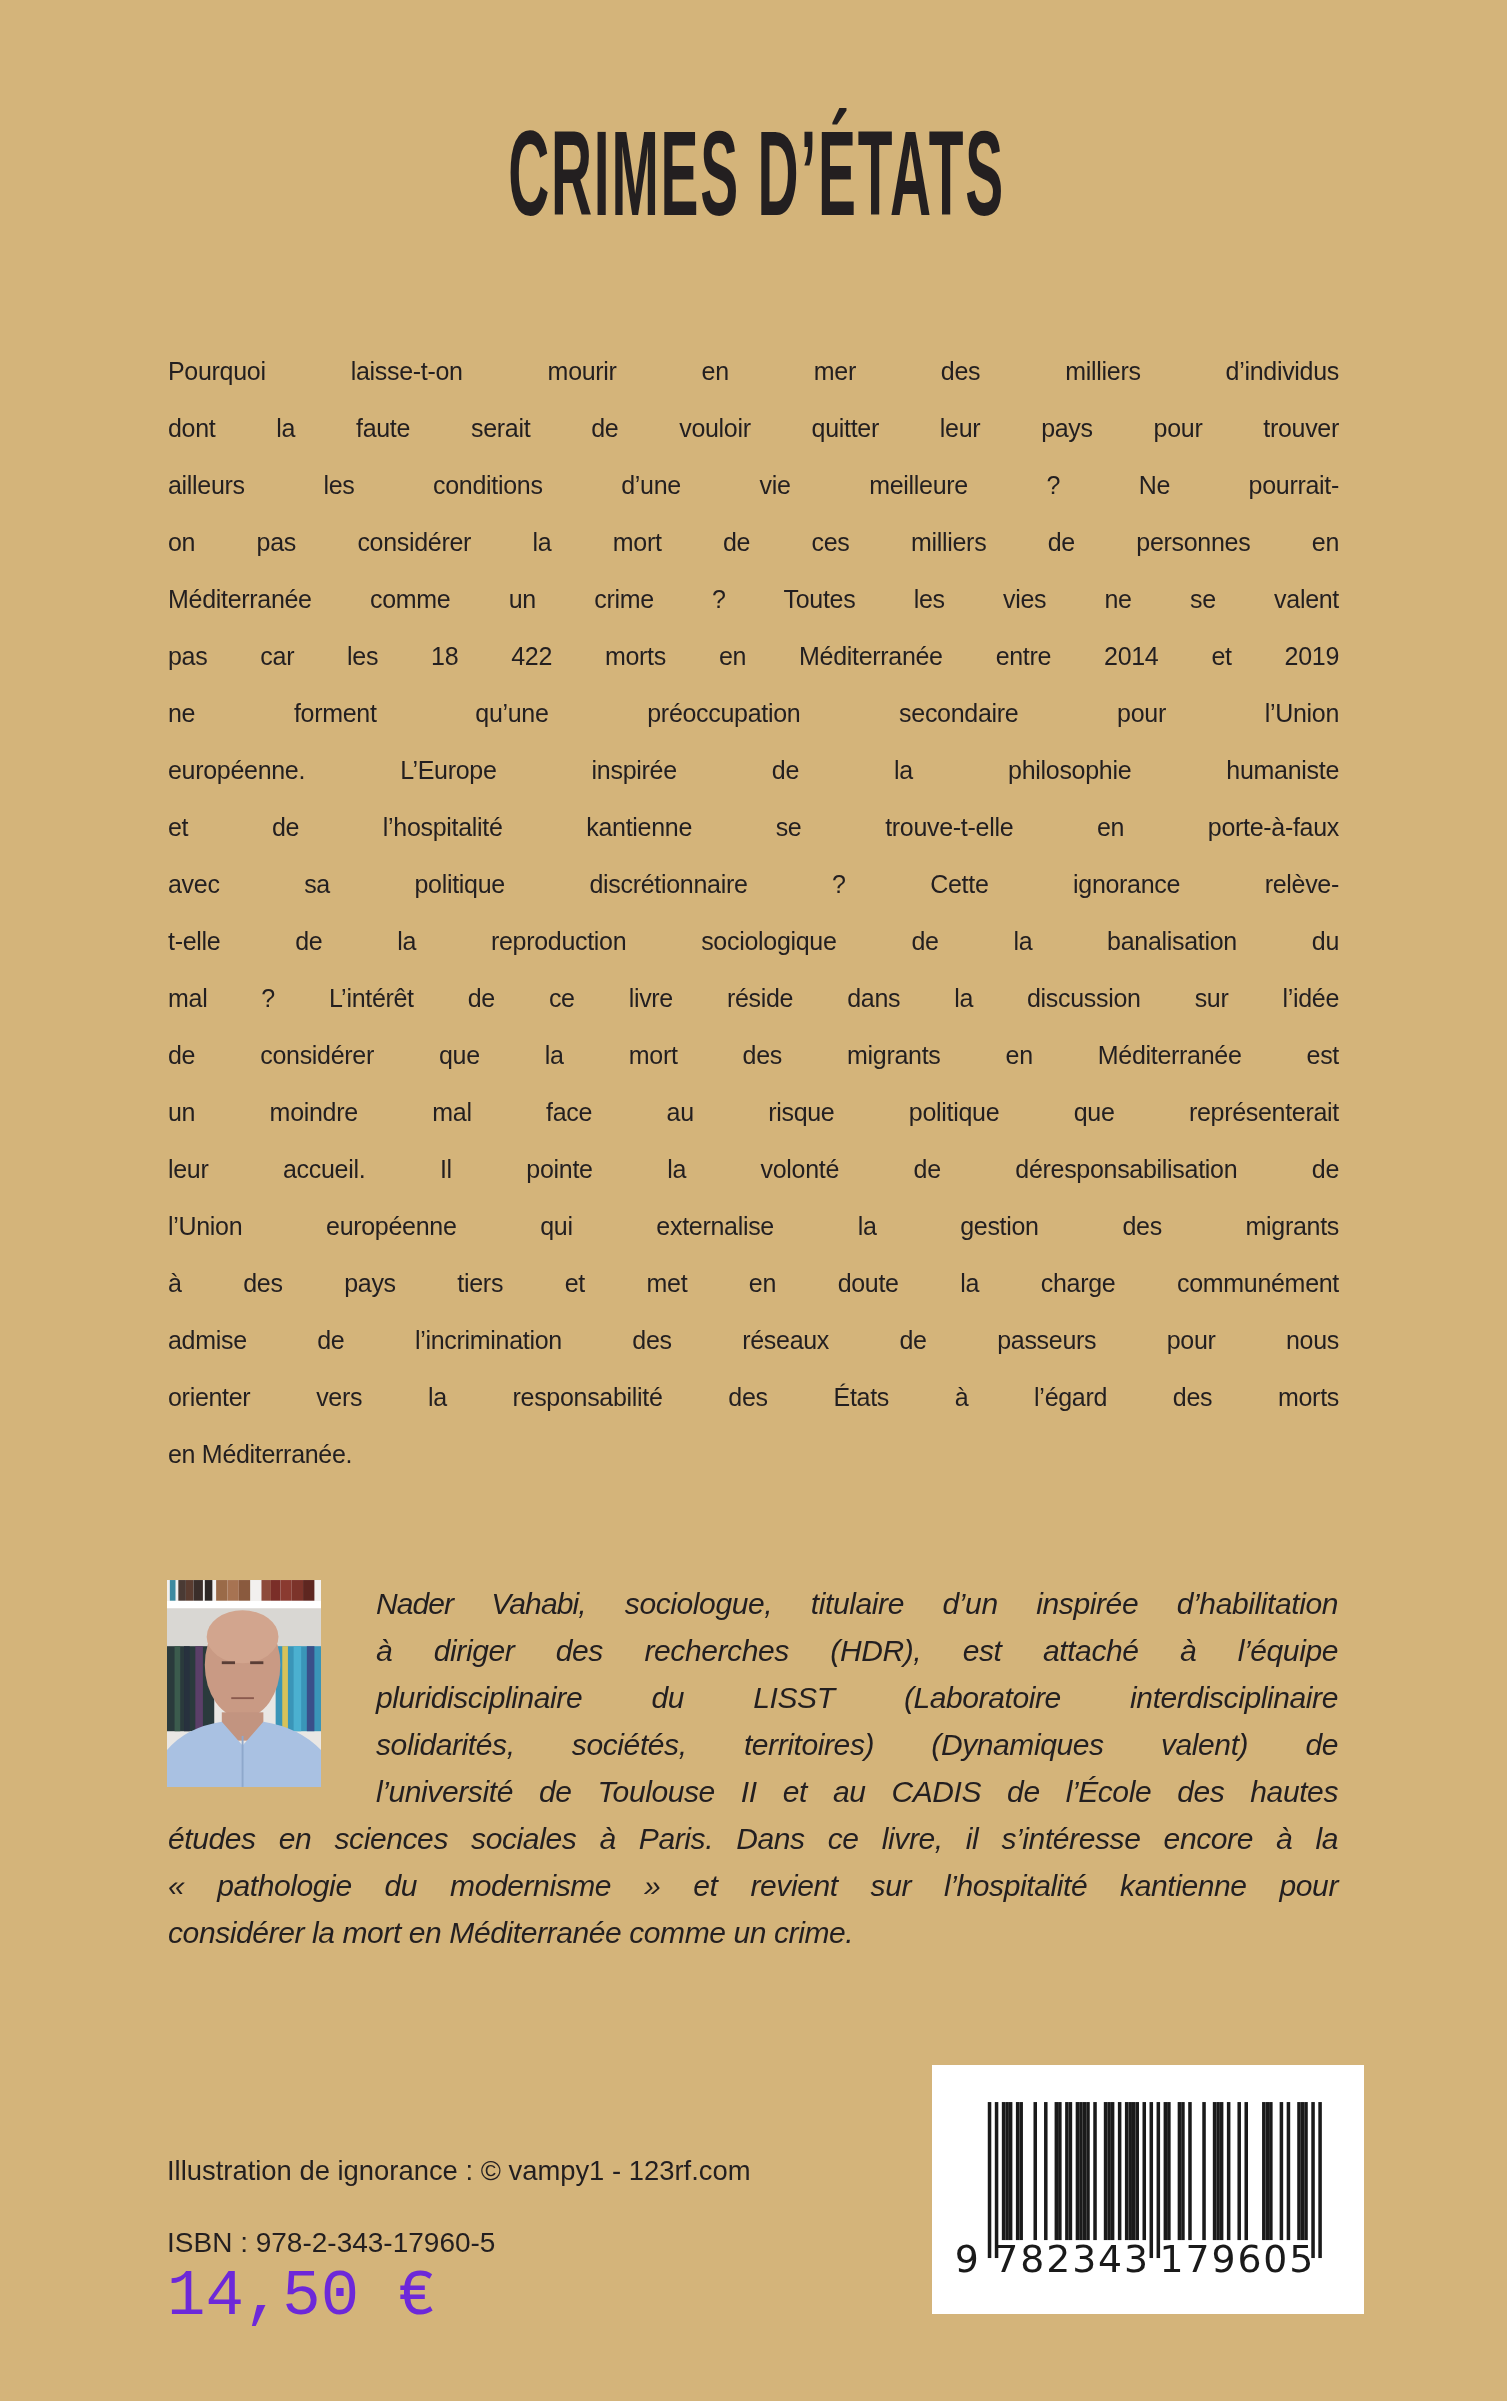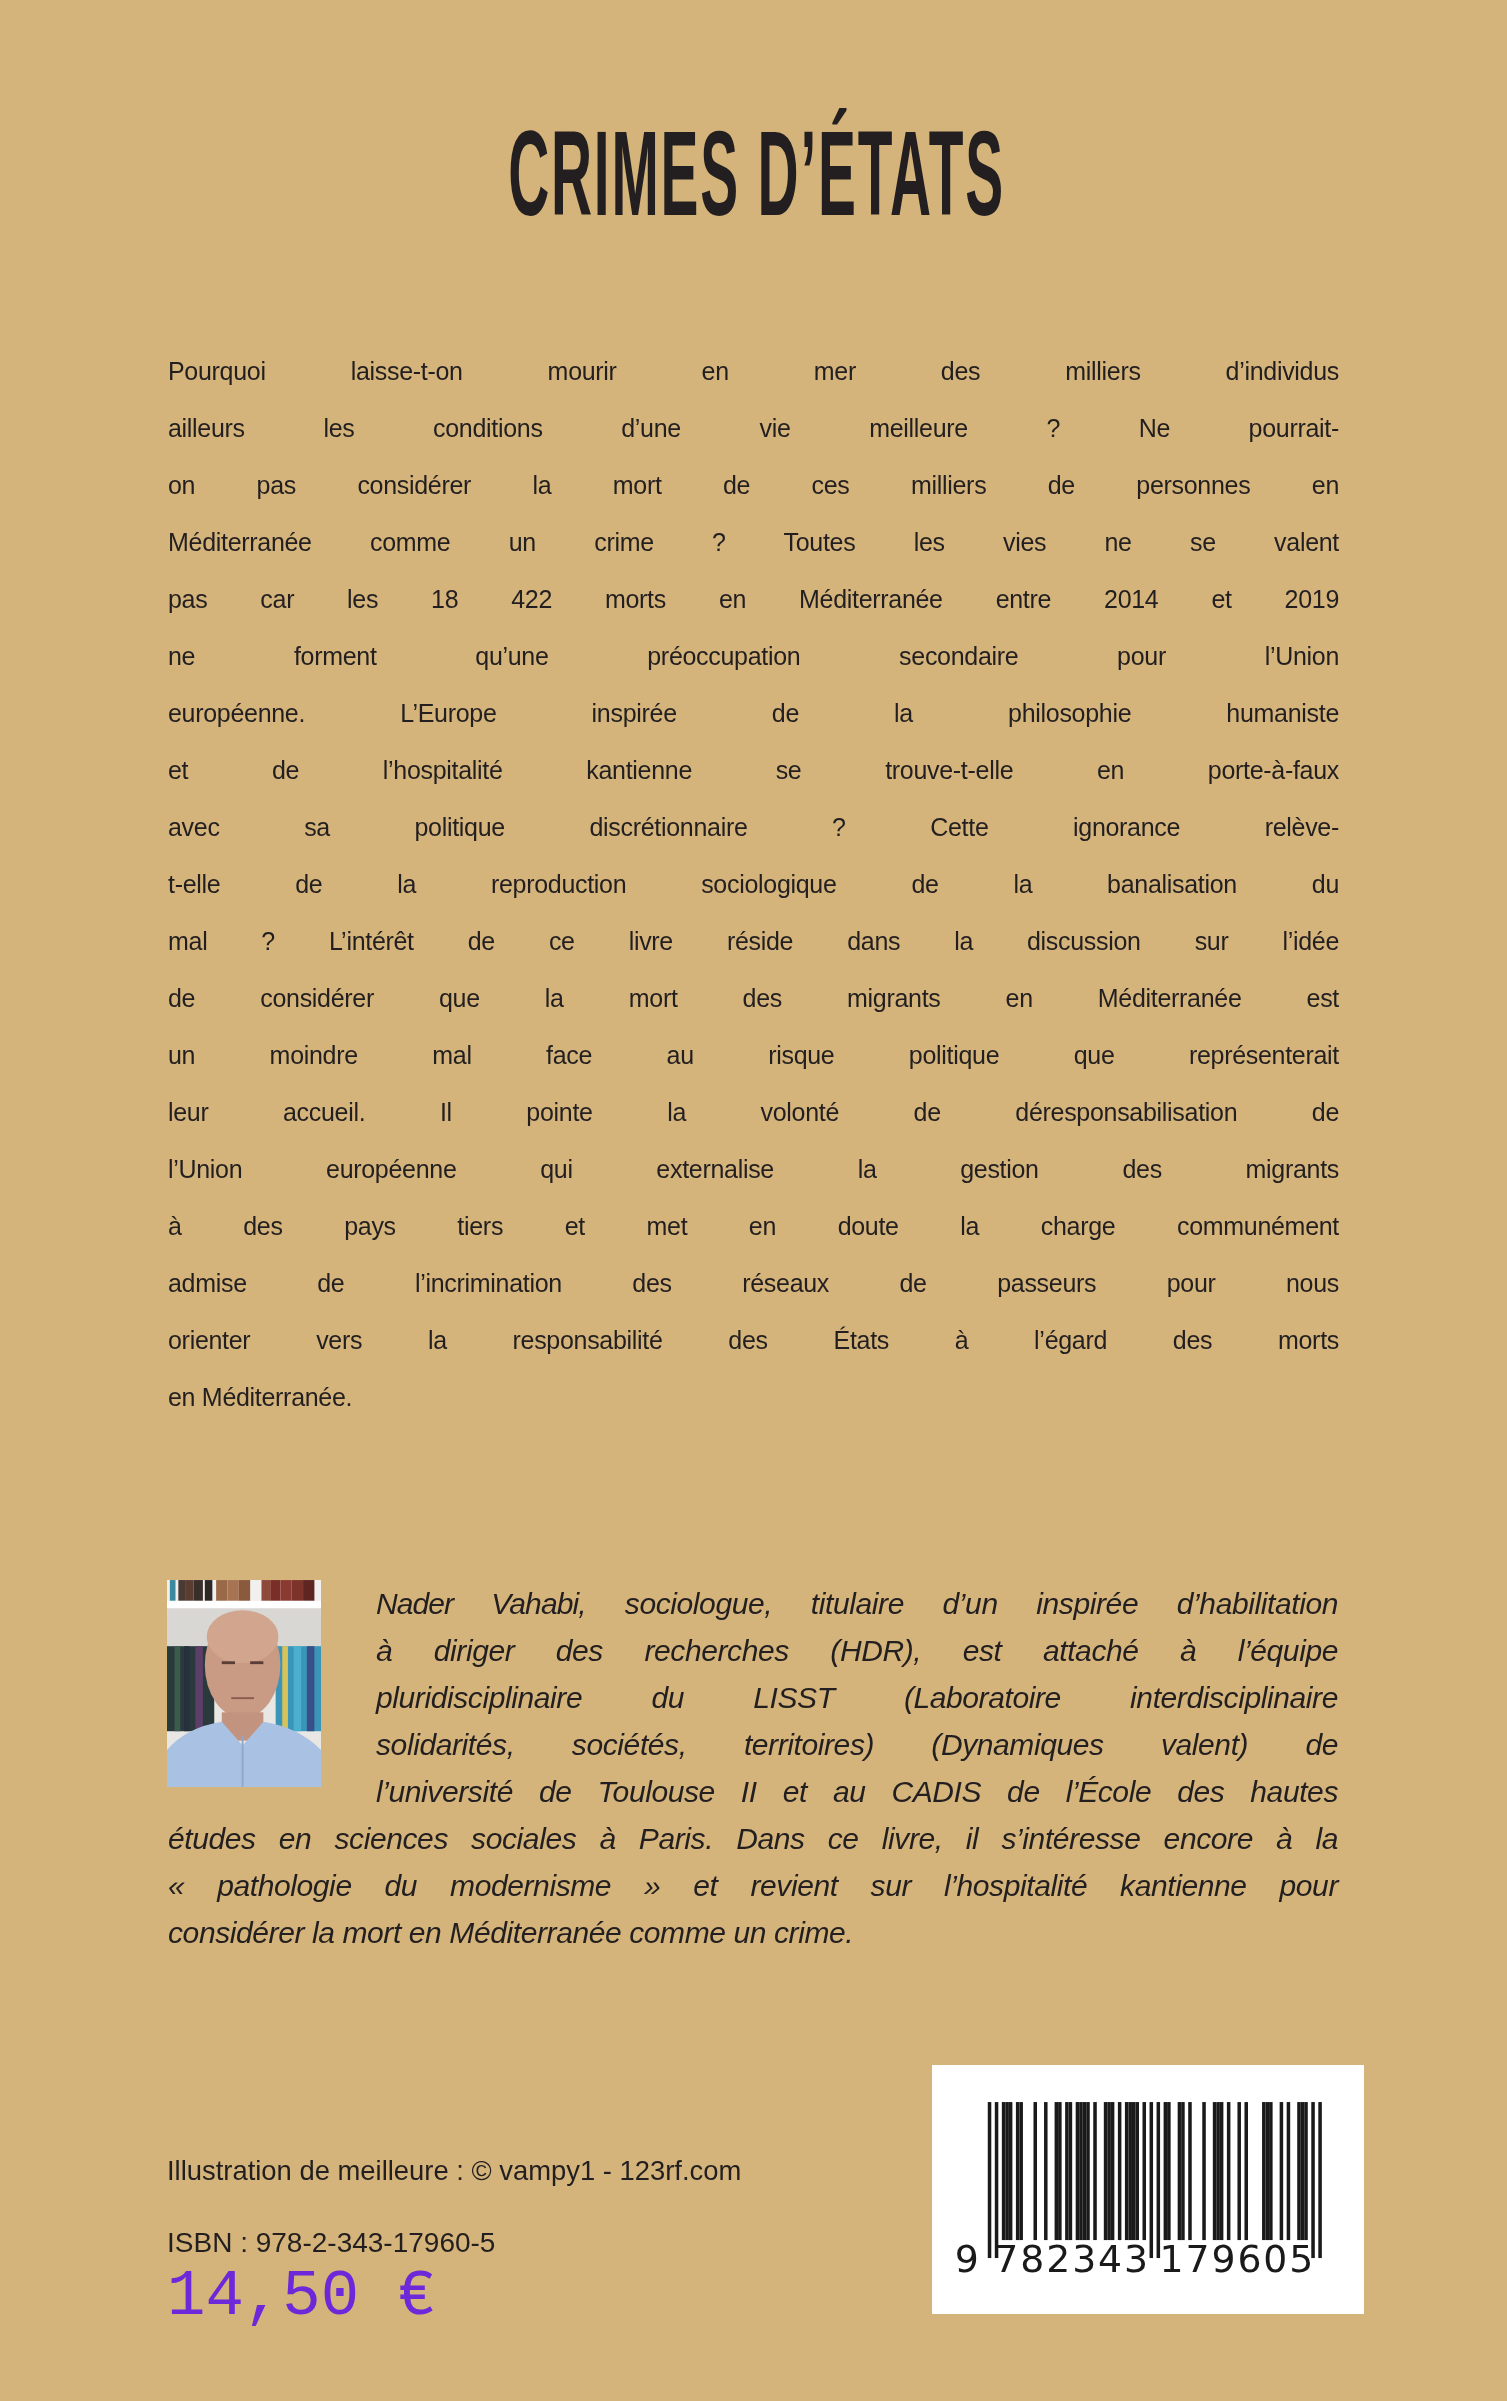--- a/index.html
+++ b/index.html
@@ -57,20 +57,21 @@
 </style>
 </head>
 <body>
 
 <div class="title-wrap">
   <span class="title">CRIMES D’ÉTATS</span>
 </div>
 
 <div class="body-text" id="blurb">
     <span class="line">Pourquoi laisse-t-on mourir en mer des milliers d’individus</span>
+    <span class="line">dont la faute serait de vouloir quitter leur pays pour trouver</span>
     <span class="line">ailleurs les conditions d’une vie meilleure ? Ne pourrait-</span>
     <span class="line">on pas considérer la mort de ces milliers de personnes en</span>
     <span class="line">Méditerranée comme un crime ? Toutes les vies ne se valent</span>
     <span class="line">pas car les 18 422 morts en Méditerranée entre 2014 et 2019</span>
     <span class="line">ne forment qu’une préoccupation secondaire pour l’Union</span>
     <span class="line">européenne. L’Europe inspirée de la philosophie humaniste</span>
     <span class="line">et de l’hospitalité kantienne se trouve-t-elle en porte-à-faux</span>
     <span class="line">avec sa politique discrétionnaire ? Cette ignorance relève-</span>
     <span class="line">t-elle de la reproduction sociologique de la banalisation du</span>
     <span class="line">mal ? L’intérêt de ce livre réside dans la discussion sur l’idée</span>
@@ -131,21 +132,21 @@
   <span class="line indent"><span class="name">Nader Vahabi</span><span>, sociologue, titulaire d’un inspirée d’habilitation</span></span>
 <span class="line indent">à diriger des recherches (HDR), est attaché à l’équipe</span>
     <span class="line indent">pluridisciplinaire du LISST (Laboratoire interdisciplinaire</span>
     <span class="line indent">solidarités, sociétés, territoires) (Dynamiques valent) de</span>
     <span class="line indent">l’université de Toulouse II et au CADIS de l’École des hautes</span>
     <span class="line">études en sciences sociales à Paris. Dans ce livre, il s’intéresse  encore à la</span>
     <span class="line">« pathologie du modernisme » et revient sur l’hospitalité kantienne pour</span>
     <span class="line last">considérer la mort en Méditerranée comme un crime.</span>
   </div>
 
-<div class="credits credit-illus">Illustration de meilleure : © vampy1 - 123rf.com</div>
+<div class="credits credit-illus">Illustration de ignorance : © vampy1 - 123rf.com</div>
 <div class="credits credit-isbn">ISBN : 978-2-343-17960-5</div>
 <div class="price">14,50 €</div>
 
 <div class="barcode-box">
   <svg id="barcode-svg" width="432" height="249" viewBox="0 0 457 263">
       <rect x="59.00" y="39" width="3.72" height="165" fill="#1a1a1a"></rect>
       <rect x="66.44" y="39" width="3.72" height="165" fill="#1a1a1a"></rect>
       <rect x="73.88" y="39" width="3.72" height="146" fill="#1a1a1a"></rect>
       <rect x="77.60" y="39" width="3.72" height="146" fill="#1a1a1a"></rect>
       <rect x="81.32" y="39" width="3.72" height="146" fill="#1a1a1a"></rect>

